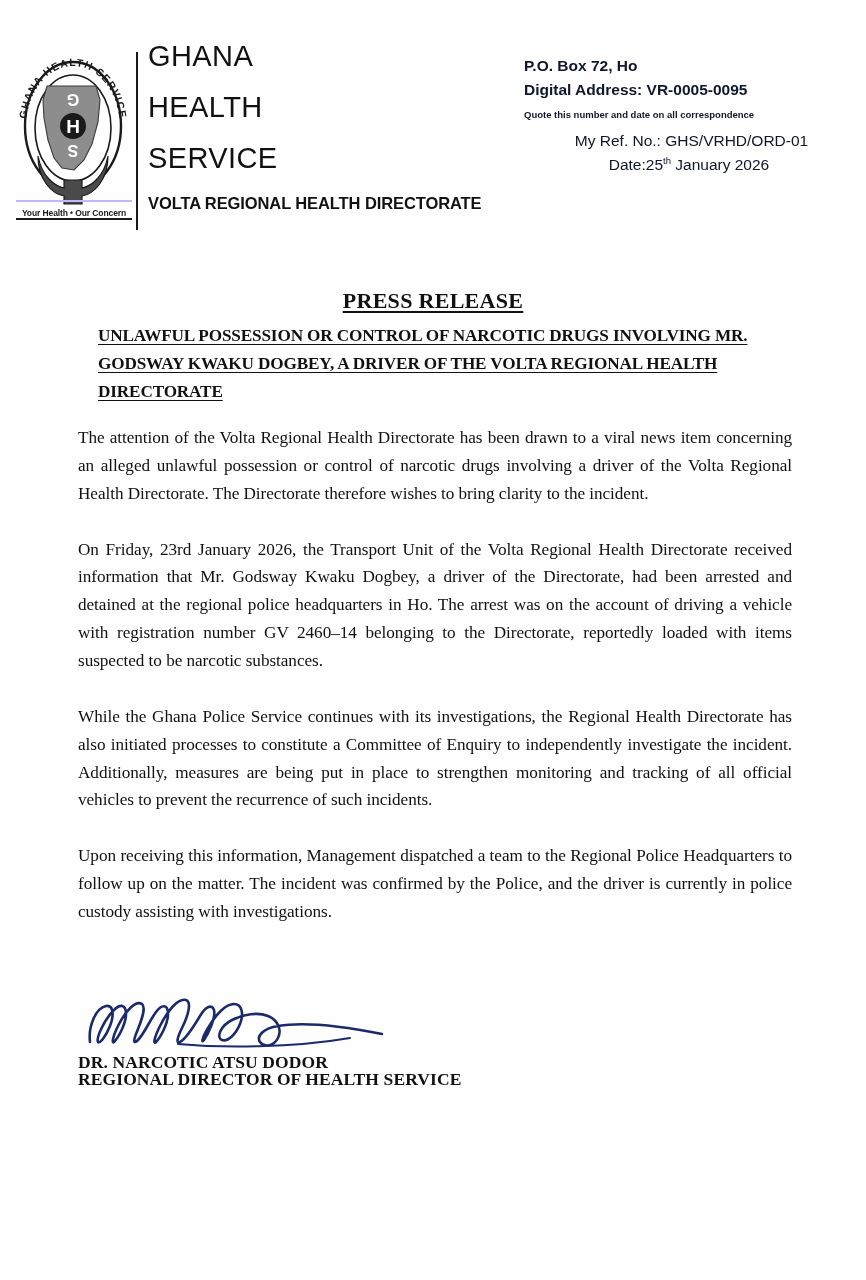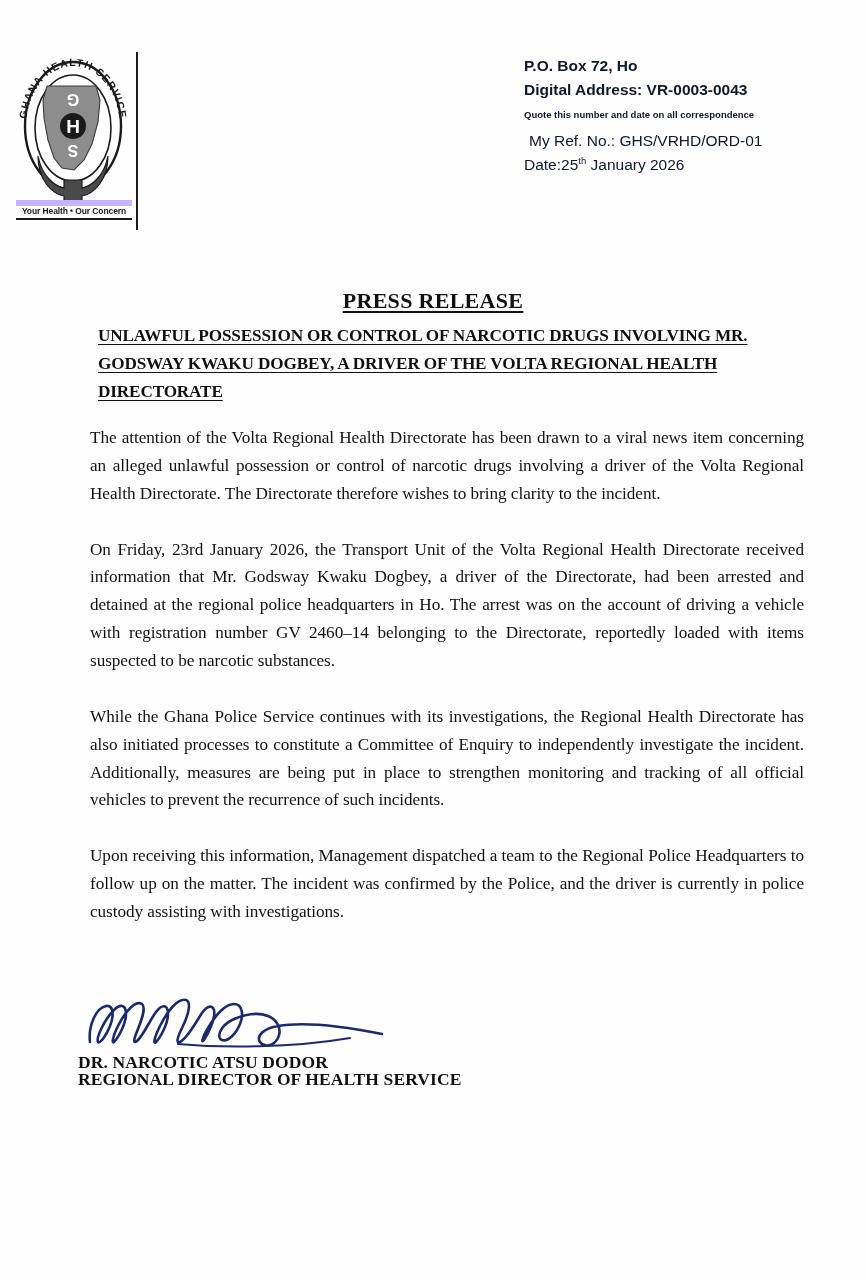--- a/index.html
+++ b/index.html
@@ -40,25 +40,25 @@
     top: 0;
     width: 122px;
     height: 160px;
   }
   .banner {
     position: absolute;
     left: 4px;
     top: 152px;
     width: 116px;
     height: 20px;
-    border-top: 6px solid #c4b5fd;
+    border-top: 2px solid #c4b5fd;
     border-bottom: 2px solid #1a1a1a;
     box-sizing: border-box;
     display: flex;
-    align-items: flex-start;
+    align-items: flex-end;
     justify-content: center;
   }
   .banner span {
     font-family: "Liberation Sans", "DejaVu Sans", sans-serif;
     font-size: 8.5px;
     font-weight: bold;
     letter-spacing: -0.1px;
     color: #1a1a1a;
     white-space: nowrap;
   }
@@ -118,20 +118,21 @@
     line-height: 1;
     margin-top: 9px;
     margin-bottom: 9px;
     white-space: nowrap;
   }
   .addr-reg {
     font-size: 15.5px;
     font-weight: 400;
     line-height: 1.58;
     white-space: nowrap;
+    text-align: center;
   }
   .addr-reg.indent { padding-left: 5px; }
   .addr-reg sup {
     font-size: 9.5px;
     vertical-align: super;
     line-height: 0;
   }
 
   
   .press-release {
@@ -166,21 +167,20 @@
     text-underline-offset: 2.5px;
     text-decoration-thickness: 1.4px;
   }
 
   
   .body-text {
     position: absolute;
     left: 78px;
     top: 424px;
     width: 714px;
-    margin-left: 12px;
   }
   .body-text p {
     margin: 0 0 28px 0;
     font-size: 17.2px;
     line-height: 1.62;
     text-align: justify;
     text-justify: inter-word;
     letter-spacing: -0.05px;
   }
   .body-text p:last-child { margin-bottom: 0; }
@@ -243,24 +243,30 @@
                    L 70,132 L 52,132 L 52,140 C 42,138 30,128 26,108 Z" fill="#4a4a4a" stroke="#1a1a1a" stroke-width="1.2"></path>
         </svg>
       </div>
       <div class="banner">
         <span>Your Health • Our Concern</span>
       </div>
     </div>
 
     <div class="divider-bar"></div>
 
+    <div class="org-lines">
+      <div class="l1">GHANA</div>
+      <div class="l2">HEALTH</div>
+      <div class="l3">SERVICE</div>
+      <div class="l4">VOLTA REGIONAL HEALTH DIRECTORATE</div>
+    </div>
 
     <div class="address-block">
       <div class="addr-bold">P.O. Box 72, Ho</div>
-      <div class="addr-bold">Digital Address: VR-0003-0043</div>
+      <div class="addr-bold">Digital Address: VR-0005-0095</div>
       <div class="addr-quote">Quote this number and date on all correspondence</div>
       <div class="addr-reg indent">My Ref. No.: GHS/VRHD/ORD-01</div>
       <div class="addr-reg"><span>Date:25</span><sup>th</sup><span> January 2026</span></div>
     </div>
   </div>
 
   <div class="press-release">
     <span>PRESS RELEASE</span>
   </div>
 

